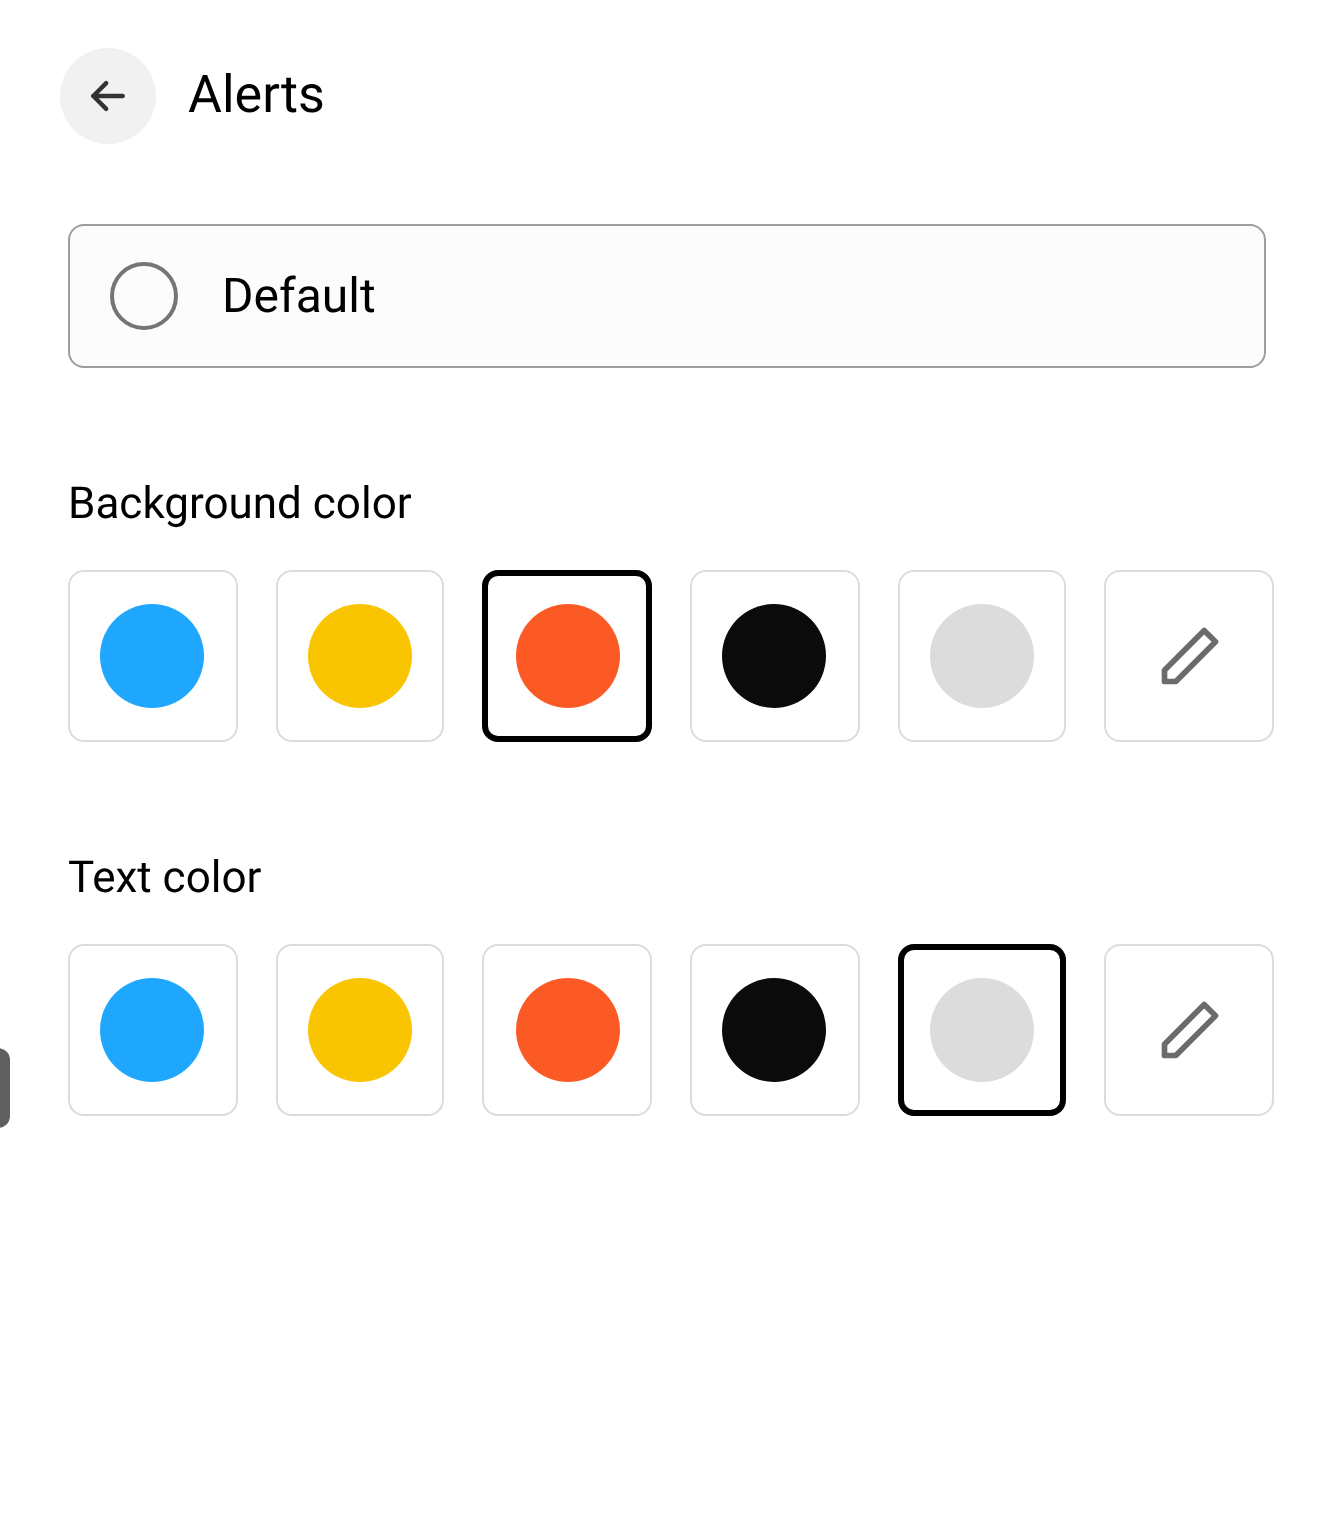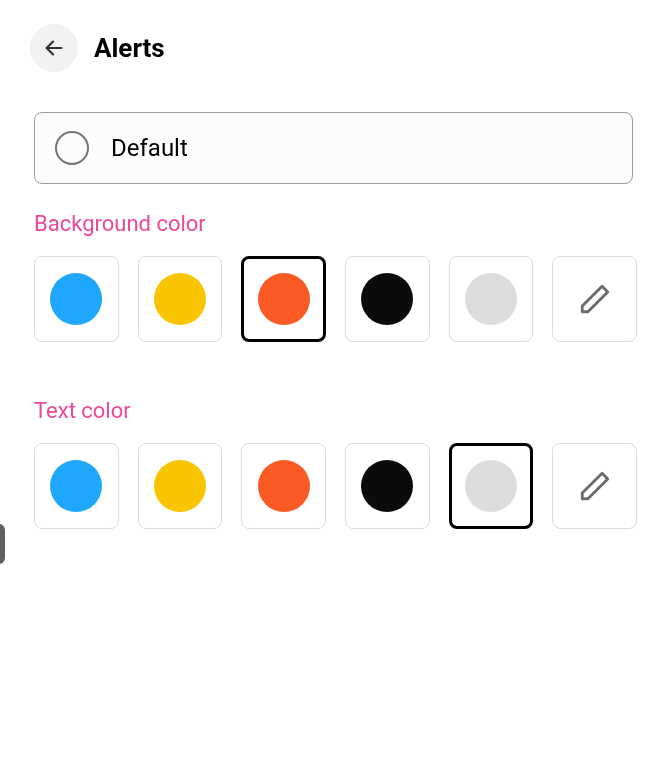--- a/index.html
+++ b/index.html
@@ -24,27 +24,27 @@
     background: #f1f1f1;
     border: none;
     display: flex;
     align-items: center;
     justify-content: center;
     cursor: pointer;
   }
   .back-btn svg { width: 22px; height: 22px; }
   .title {
     font-size: 26px;
-    font-weight: 700;
+    font-weight: 400;
   }
   .radio-group {
     display: flex;
     flex-direction: column;
     gap: 16px;
-    margin-bottom: 27px;
+    margin-bottom: 56px;
     padding: 0 4px;
   }
   .radio-option {
     border: 1px solid #9e9e9e;
     border-radius: 8px;
     padding: 18px 20px;
     display: flex;
     align-items: center;
     gap: 22px;
     cursor: pointer;
@@ -68,21 +68,21 @@
     display: none;
   }
   .radio-option.selected .radio-dot { display: block; }
   .radio-label {
     font-size: 24px;
     font-weight: 400;
   }
   .section-label {
     font-size: 22px;
     font-weight: 400;
-    color: #ec4899;
+    color: #000000;
     margin-bottom: 20px;
     padding-left: 4px;
   }
   .swatch-row {
     display: flex;
     gap: 19px;
     margin-bottom: 56px;
     padding-left: 4px;
   }
   .swatch {

